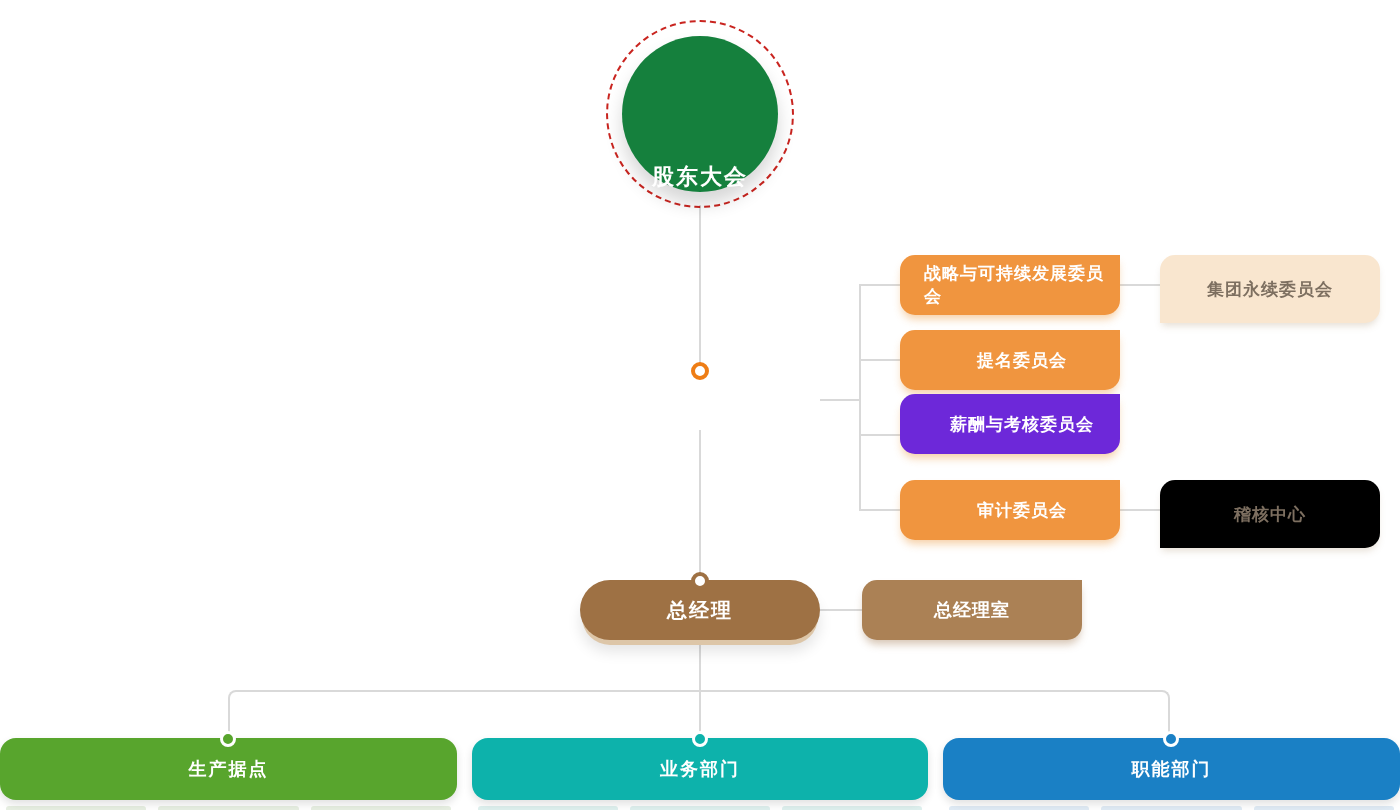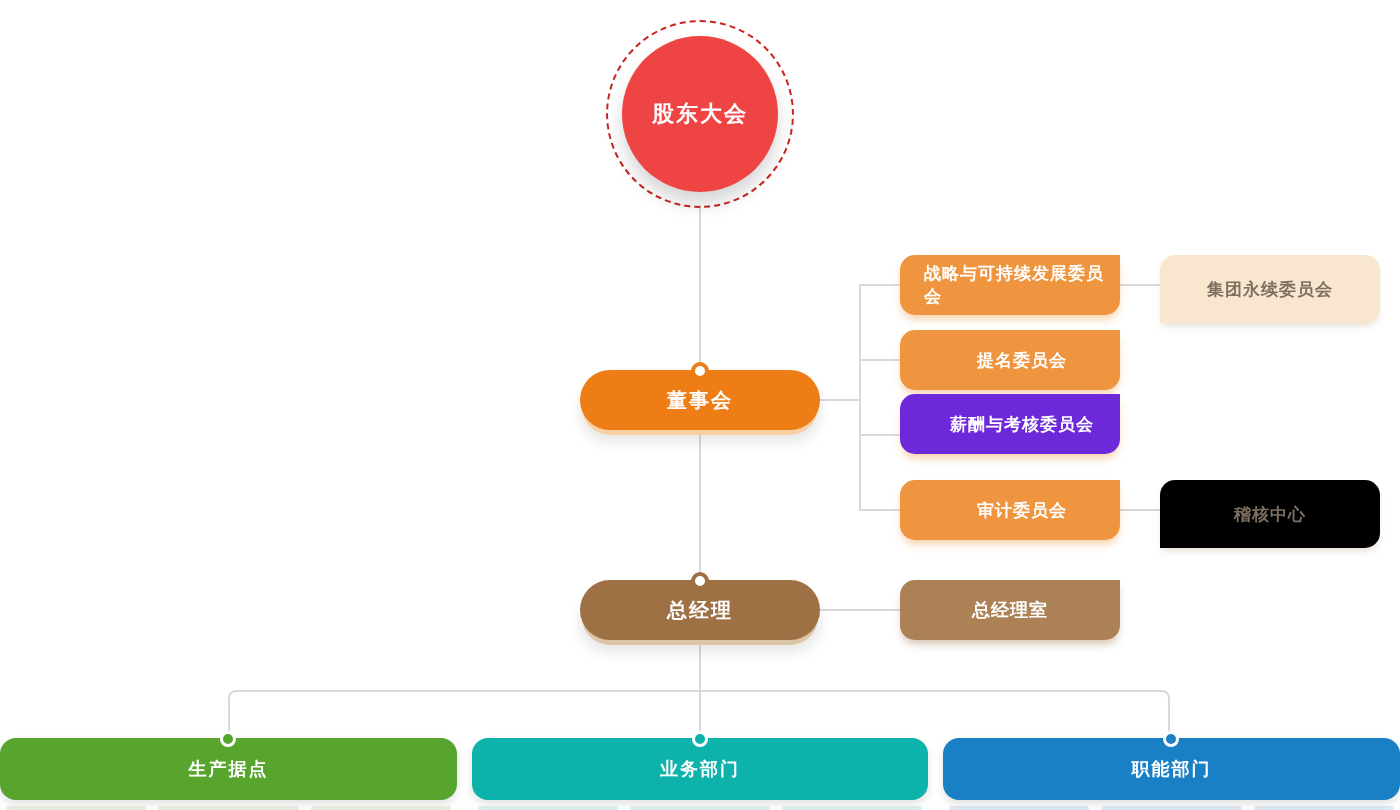--- a/index.html
+++ b/index.html
@@ -36,21 +36,21 @@
     background:#f0953f;font-size:17px;letter-spacing:1px;
     box-shadow:0 6px 8px -2px rgba(234,150,60,.45);
     padding-left:24px;
   }
   .abox{
     left:1160px;width:220px;height:68px;border-radius:15px 15px 15px 0;
     background:#f9e6cf;color:#7d6f60;font-size:17px;letter-spacing:1px;
     box-shadow:0 5px 7px -2px rgba(160,130,90,.25);
   }
   .office{
-    left:900px;top:580px;width:220px;height:60px;border-radius:15px 0 15px 15px;
+    left:862px;top:580px;width:220px;height:60px;border-radius:15px 0 15px 15px;
     background:#ab8155;font-size:18px;letter-spacing:1px;
     box-shadow:0 6px 8px -2px rgba(150,105,60,.4);
   }
   .bar{
     top:738px;height:62px;border-radius:16px;font-size:18px;letter-spacing:2px;
     box-shadow:0 4px 8px rgba(0,0,0,.12);z-index:2;
   }
   
   .dot{position:absolute;border-radius:50%;box-sizing:content-box;z-index:5;}
   .dot-port{width:10px;height:10px;background:#ffffff;border:4px solid #ee7d15;}
@@ -72,27 +72,24 @@
   <div class="line" style="left:860px;top:284px;width:40px;height:2px"></div>
   <div class="line" style="left:860px;top:359px;width:40px;height:2px"></div>
   <div class="line" style="left:860px;top:434px;width:40px;height:2px"></div>
   <div class="line" style="left:860px;top:509px;width:40px;height:2px"></div>
   <div class="line" style="left:1120px;top:284px;width:40px;height:2px"></div>
   <div class="line" style="left:1120px;top:509px;width:40px;height:2px"></div>
   <div class="line" style="left:820px;top:609px;width:80px;height:2px"></div>
   <div class="elbow" style="border-color: rgb(217, 217, 217);"></div>
 
   <div class="ring" style="border-color: rgb(201, 36, 31);"></div>
-  <div class="node circle" style="background-color: #ef4444;">
+  <div class="node circle" style="background-color: #15803d; align-items: flex-end;">
     <span>股东大会</span>
   </div>
 
-  <div class="node pill pill-board" style="background-color: rgb(238, 125, 21);">
-    <span>董事会</span>
-  </div>
   <div class="dot dot-port" style="left: 691px; top: 362px; border-color: rgb(238, 125, 21);"></div>
 
   <div class="node cbox" style="top: 255px; background-color: rgb(240, 149, 63);">
     <span>战略与可持续发展委员会</span>
   </div>
   <div class="node cbox" style="top: 330px; background-color: rgb(240, 149, 63);">
     <span>提名委员会</span>
   </div>
   <div class="node cbox" style="top: 394px; background-color: #6d28d9;">
     <span>薪酬与考核委员会</span>

